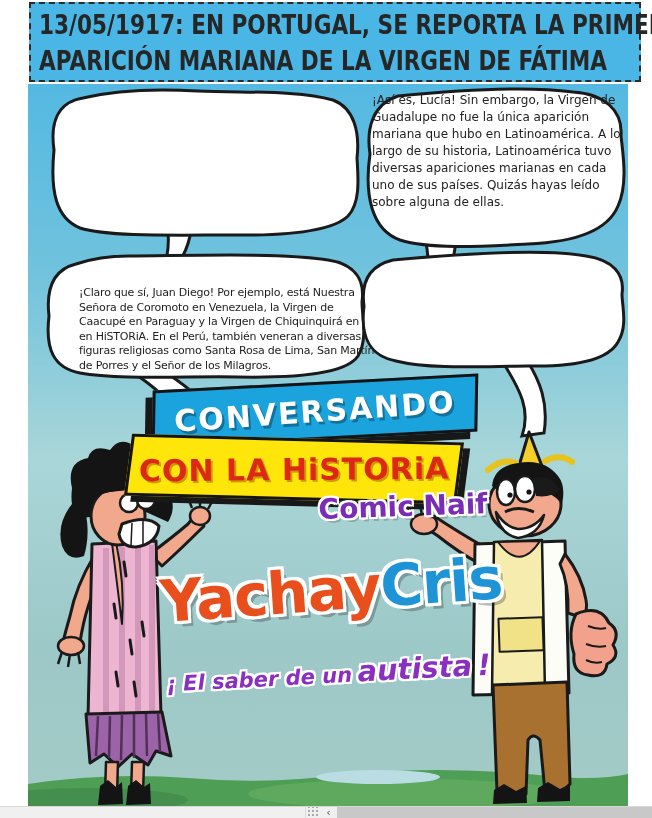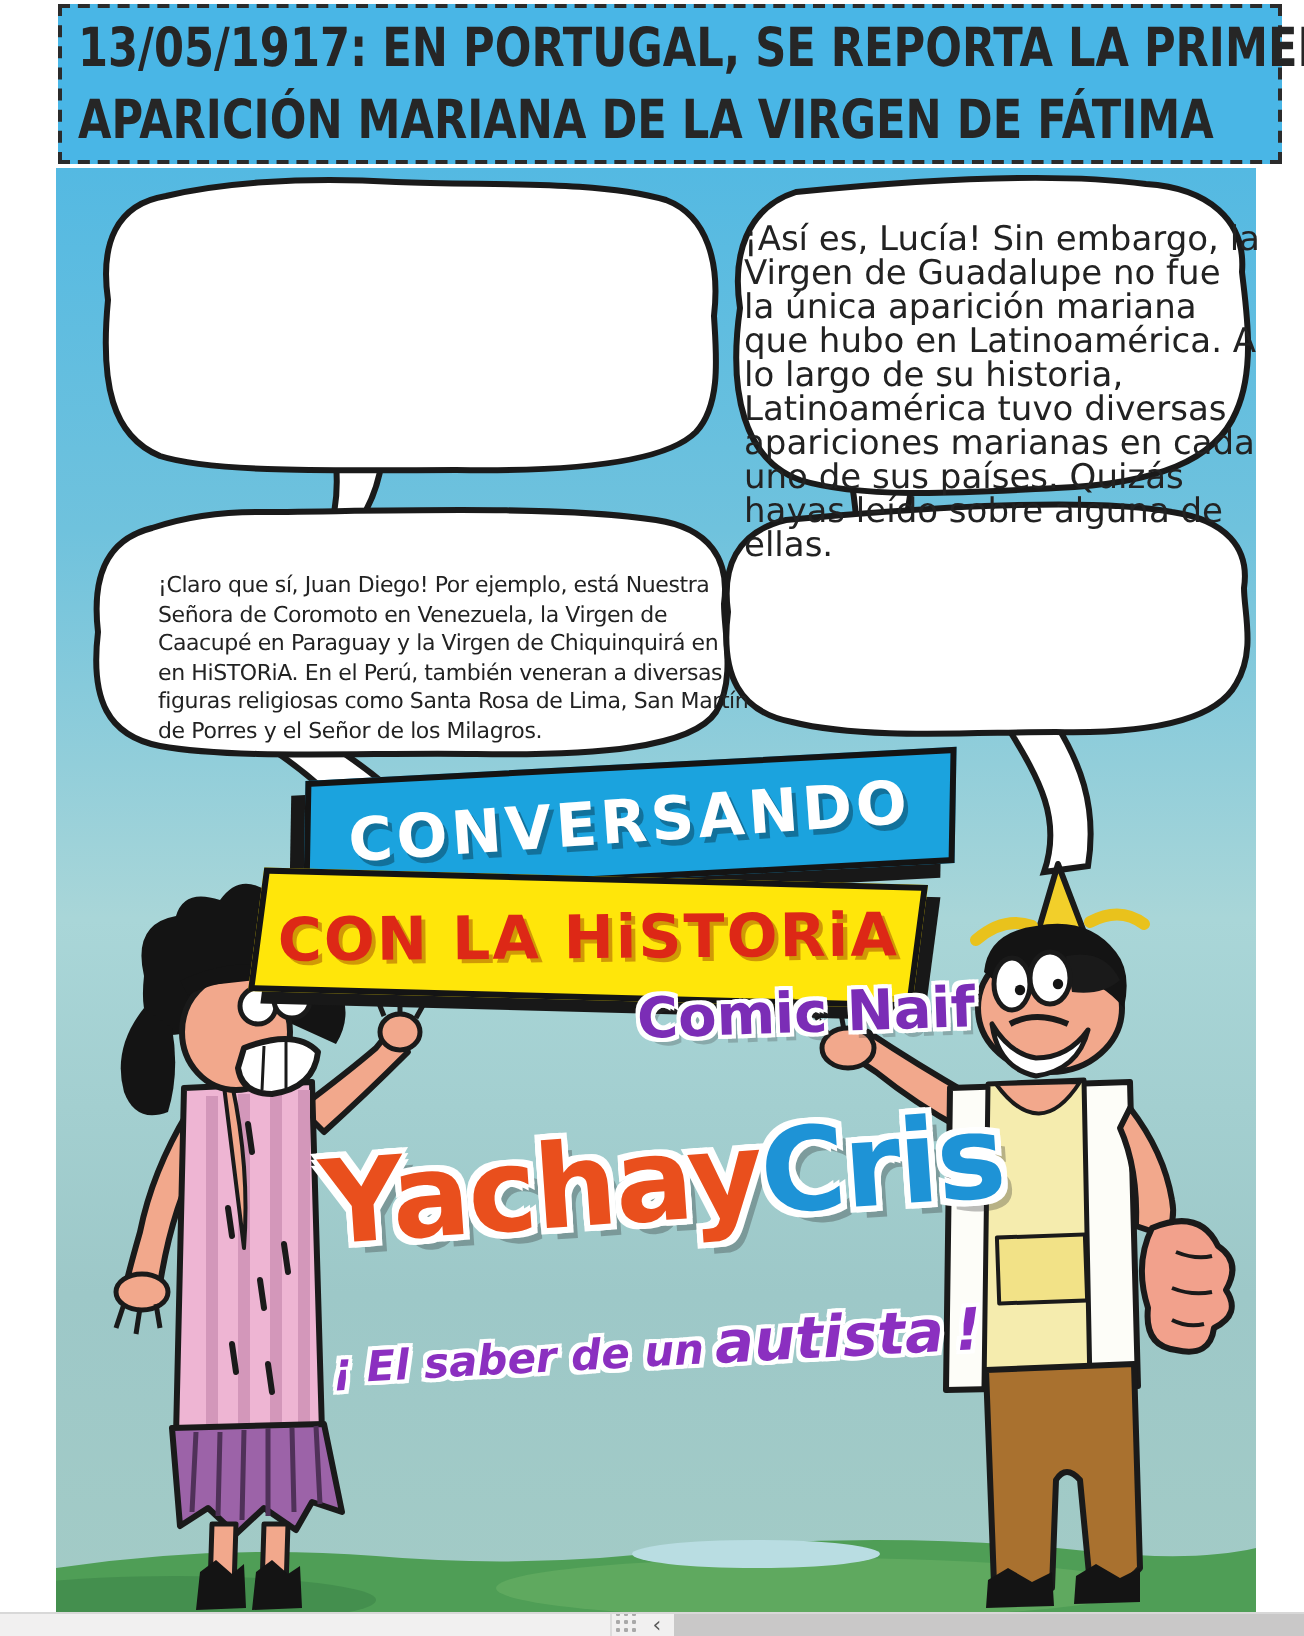--- a/index.html
+++ b/index.html
@@ -16,21 +16,21 @@
 
   
   .comic-body{position:absolute;left:28px;top:84px;width:600px;height:722px;
     background:linear-gradient(#54b9e2 0%,#6fc2dd 25%,#a9d6d8 52%,#9dc8c8 78%,#a3cbc6 100%);
     z-index:1;}
   .comic-svg{position:absolute;left:0;top:0;z-index:1;}
 
   
   .bubble-text{position:absolute;color:#222;z-index:5;}
   .bt1{left:70px;top:102px;width:290px;font-size:12.5px;line-height:19px;}
-  .bt2{left:372px;top:112px;width:258px;font-size:17px;line-height:17px;}
+  .bt2{left:372px;top:92px;width:258px;font-size:12px;line-height:17px;}
   .bt3{left:79px;top:286px;width:296px;font-size:11px;line-height:14.5px;letter-spacing:-.2px;}
   .bt4{left:366px;top:264px;width:272px;font-size:11.5px;line-height:14.5px;letter-spacing:-.2px;}
 
   
   .panel{position:absolute;box-sizing:border-box;border:3px solid #141414;
     display:flex;align-items:center;justify-content:center;z-index:3;}
   .panel-blue{left:152px;top:382px;width:326px;height:58px;background:#1ba3de;
     transform:rotate(-3deg) skewX(-4deg);box-shadow:-7px 7px 0 #181818;}
   .panel-blue .txt{color:#fff;font-weight:800;font-size:30px;letter-spacing:2px;
     transform:skewX(4deg) rotate(-1deg);

